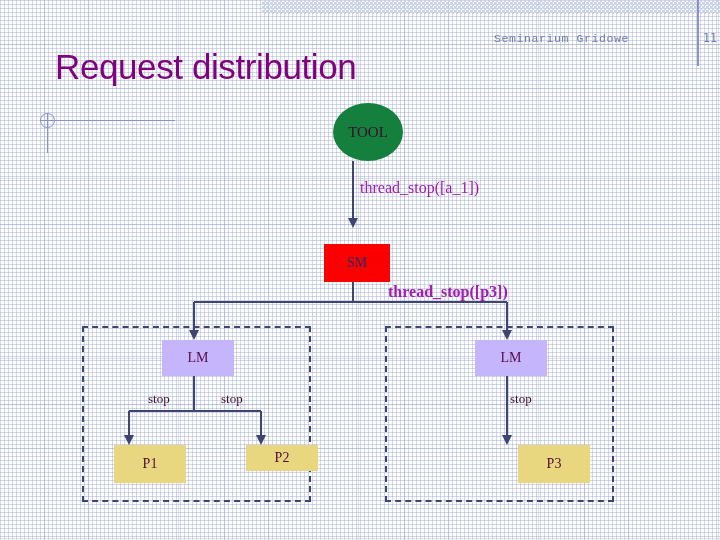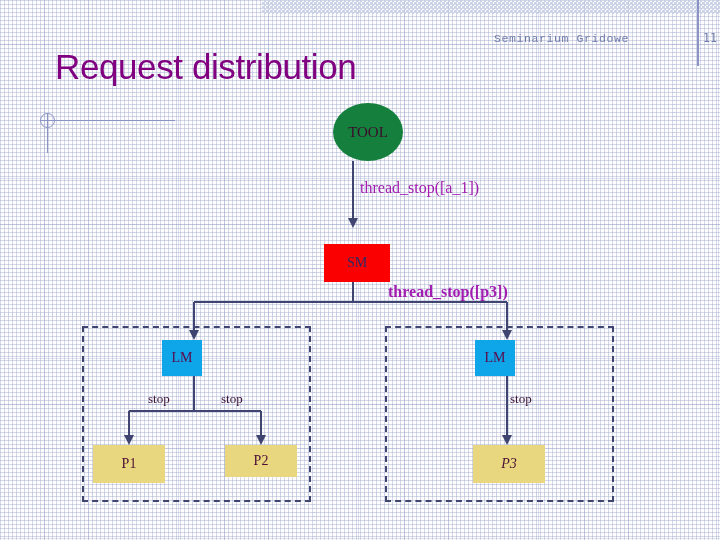--- a/index.html
+++ b/index.html
@@ -186,37 +186,38 @@
     top: 228px;
     width: 66px;
     height: 38px;
     background: #fb0000;
     font-size: 14px;
     color: #2b2b63;
     margin-top: 16px;
   }
 
   .lm-node {
-    width: 40px;
+    width: 72px;
     height: 36px;
-    background: #0ea5e9;
+    background: #c4b5fd;
     font-size: 14px;
     color: #5a0a4a;
   }
   .lm-left  { left: 162px; top: 340px; }
   .lm-right { left: 475px; top: 340px; }
 
   .p-node {
     background: #e8d77e;
     font-size: 14px;
     color: #4b0d35;
+    margin-left: 21px;
   }
   .p1 { left: 93px;  top: 445px; width: 72px; height: 38px; }
-  .p2 { left: 225px; top: 445px; width: 72px; height: 32px; }
-  .p3 { left: 473px; top: 445px; width: 72px; height: 38px; font-style: italic; }
+  .p2 { left: 225px; top: 445px; width: 72px; height: 26px; }
+  .p3 { left: 497px; top: 445px; width: 72px; height: 38px; }
 
   
   .edge-label {
     position: absolute;
     font-family: "Liberation Serif", serif;
     font-size: 16px;
     color: #a21caf;
     white-space: nowrap;
   }
   .lbl-a1  { left: 360px; top: 179px; }

